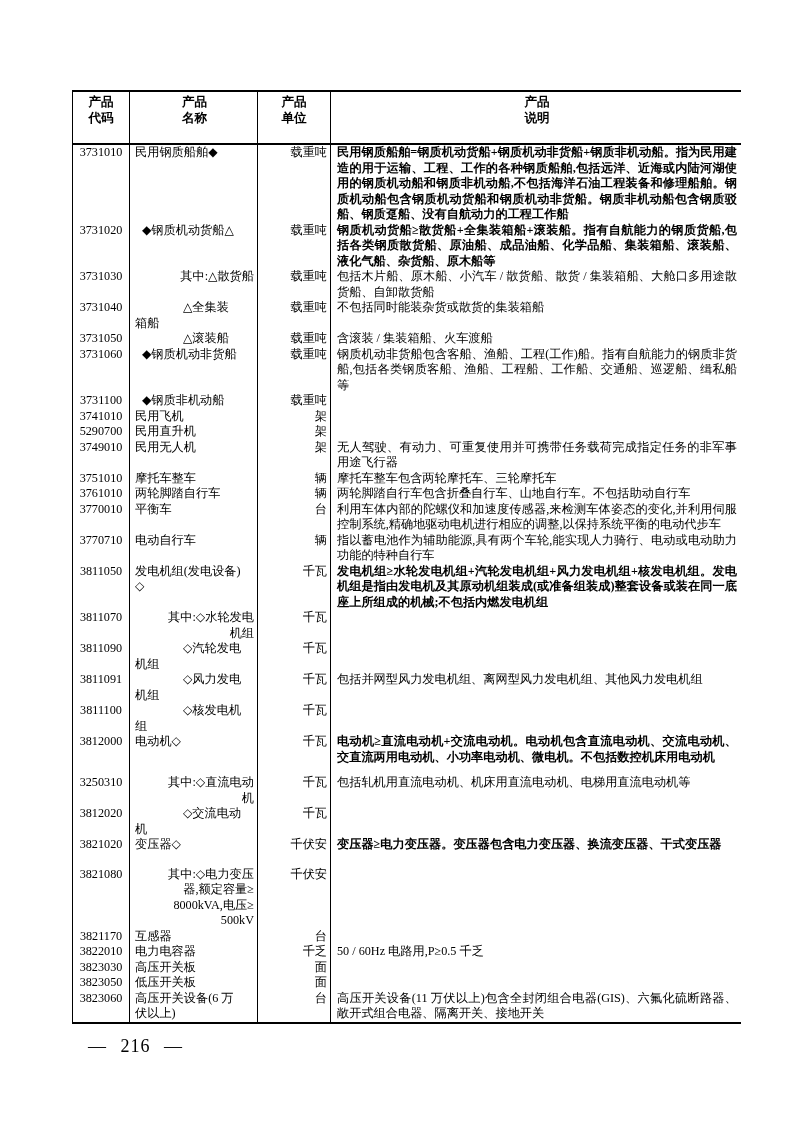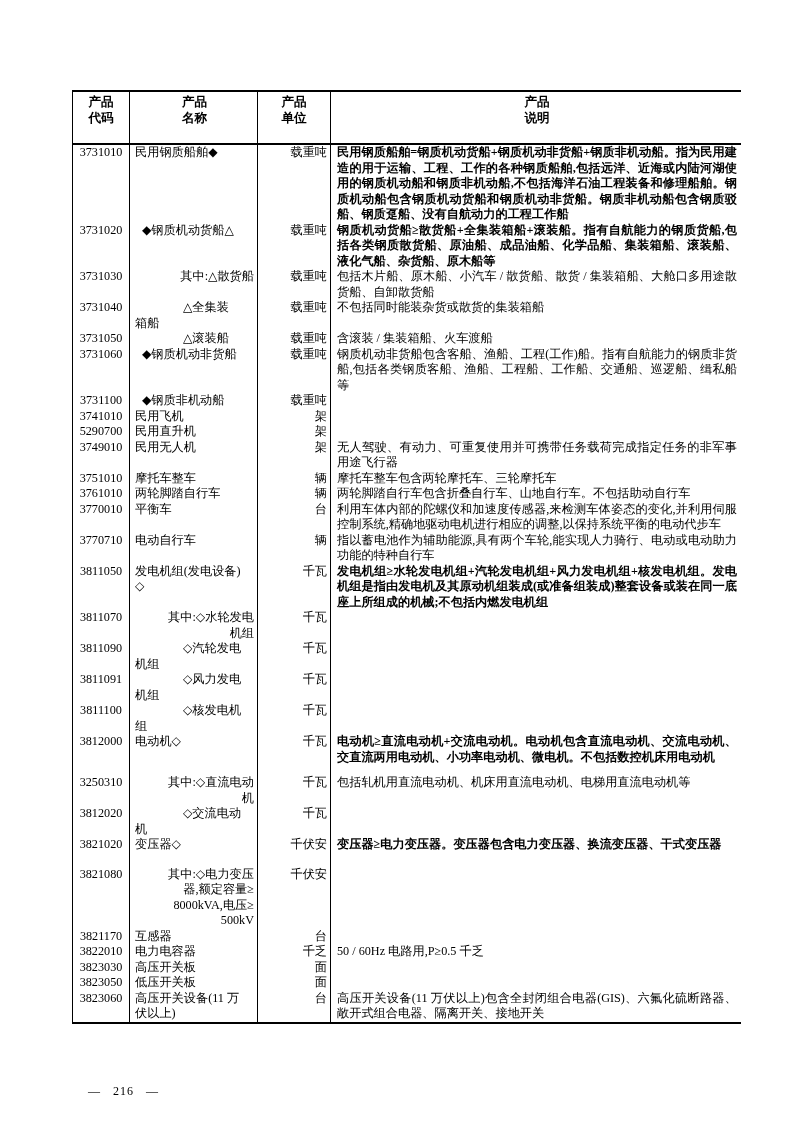--- a/index.html
+++ b/index.html
@@ -28,21 +28,21 @@
   .td.name{white-space:pre-wrap;padding-left:5px;}
   .td.unit{text-align:right;}
   .bold{font-weight:bold;}
   .ind-a{text-indent:7px;}
   .ind-b{text-indent:11px;text-align:right;}
   .ind-c{text-indent:48px;}
   .gap10 > .td{padding-bottom:10px;}
   .gap14 > .td{padding-bottom:14px;}
   .page-footer{
     position:absolute;left:88px;top:1036px;
-    font-size:12px;letter-spacing:1px;word-spacing:8px;margin-top:48px;
+    font-size:18px;letter-spacing:1px;word-spacing:8px;
   }
 </style>
 </head>
 <body>
 
 <div class="prod-table">
   <div class="tr header">
     <div class="td code">产品
 代码</div>
     <div class="td name" style="text-indent:0">产品
@@ -157,20 +157,21 @@
     <div class="td name ind-c">◇汽轮发电
 机组</div>
     <div class="td unit">千瓦</div>
     <div class="td desc"></div>
   </div>
   <div class="tr">
     <div class="td code">3811091</div>
     <div class="td name ind-c">◇风力发电
 机组</div>
     <div class="td unit">千瓦</div>
+    <div class="td desc">包括并网型风力发电机组、离网型风力发电机组、其他风力发电机组</div>
   </div>
   <div class="tr">
     <div class="td code">3811100</div>
     <div class="td name ind-c">◇核发电机
 组</div>
     <div class="td unit">千瓦</div>
     <div class="td desc"></div>
   </div>
   <div class="tr gap10">
     <div class="td code">3812000</div>
@@ -226,20 +227,20 @@
     <div class="td desc"></div>
   </div>
   <div class="tr">
     <div class="td code">3823050</div>
     <div class="td name">低压开关板</div>
     <div class="td unit">面</div>
     <div class="td desc"></div>
   </div>
   <div class="tr">
     <div class="td code">3823060</div>
-    <div class="td name">高压开关设备(11 万
+    <div class="td name">高压开关设备(6 万
 伏以上)</div>
     <div class="td unit">台</div>
     <div class="td desc">高压开关设备(11 万伏以上)包含全封闭组合电器(GIS)、六氟化硫断路器、敞开式组合电器、隔离开关、接地开关</div>
   </div>
 </div>
 
 <div class="page-footer">— 216 —</div>
 
 </body></html>

